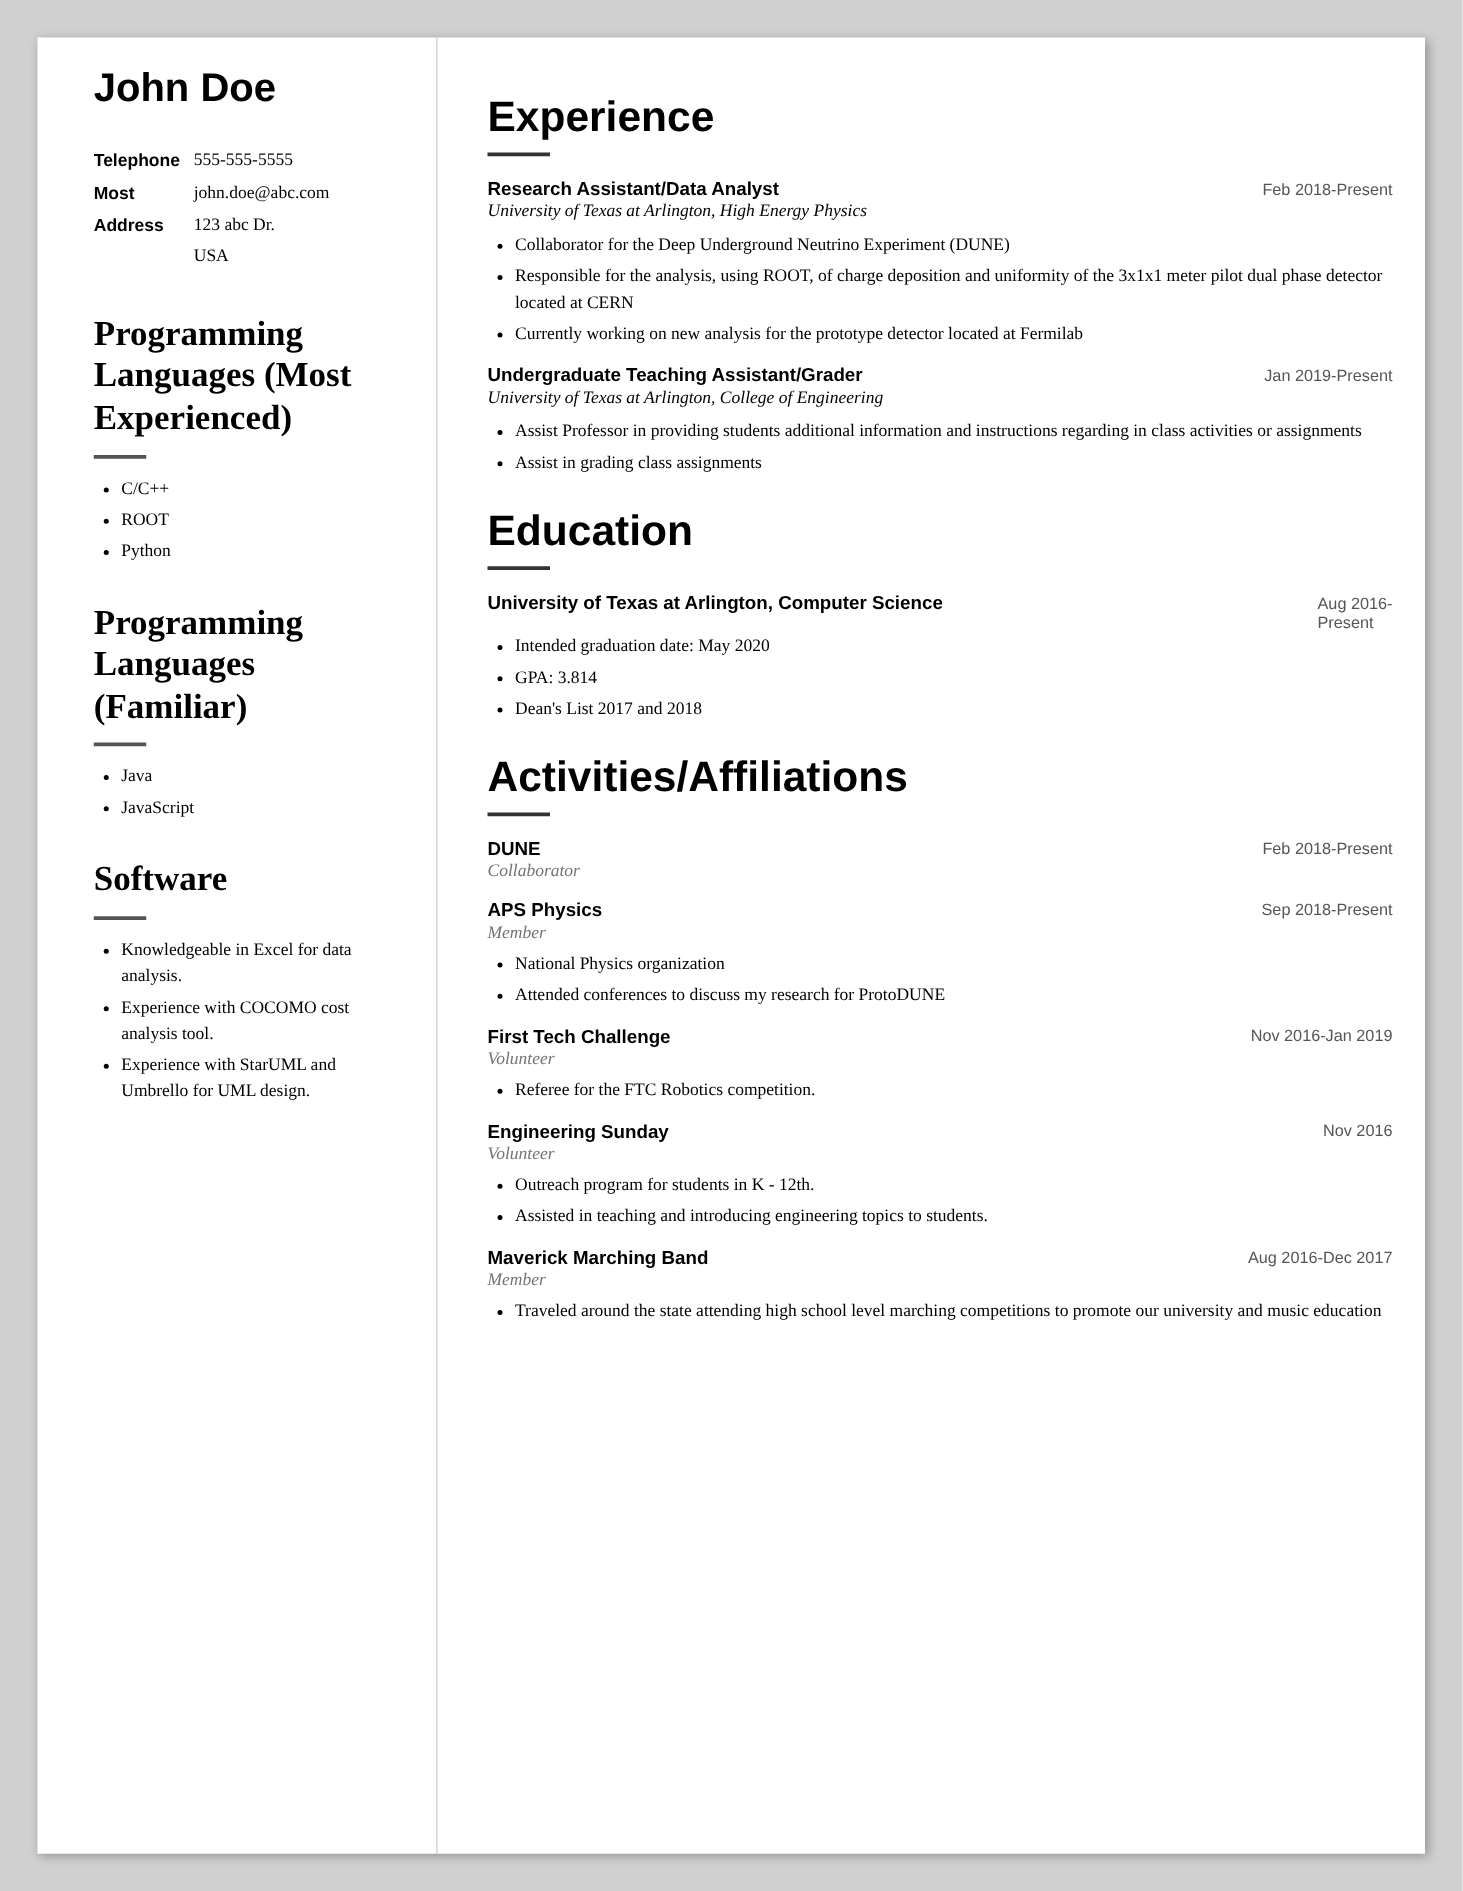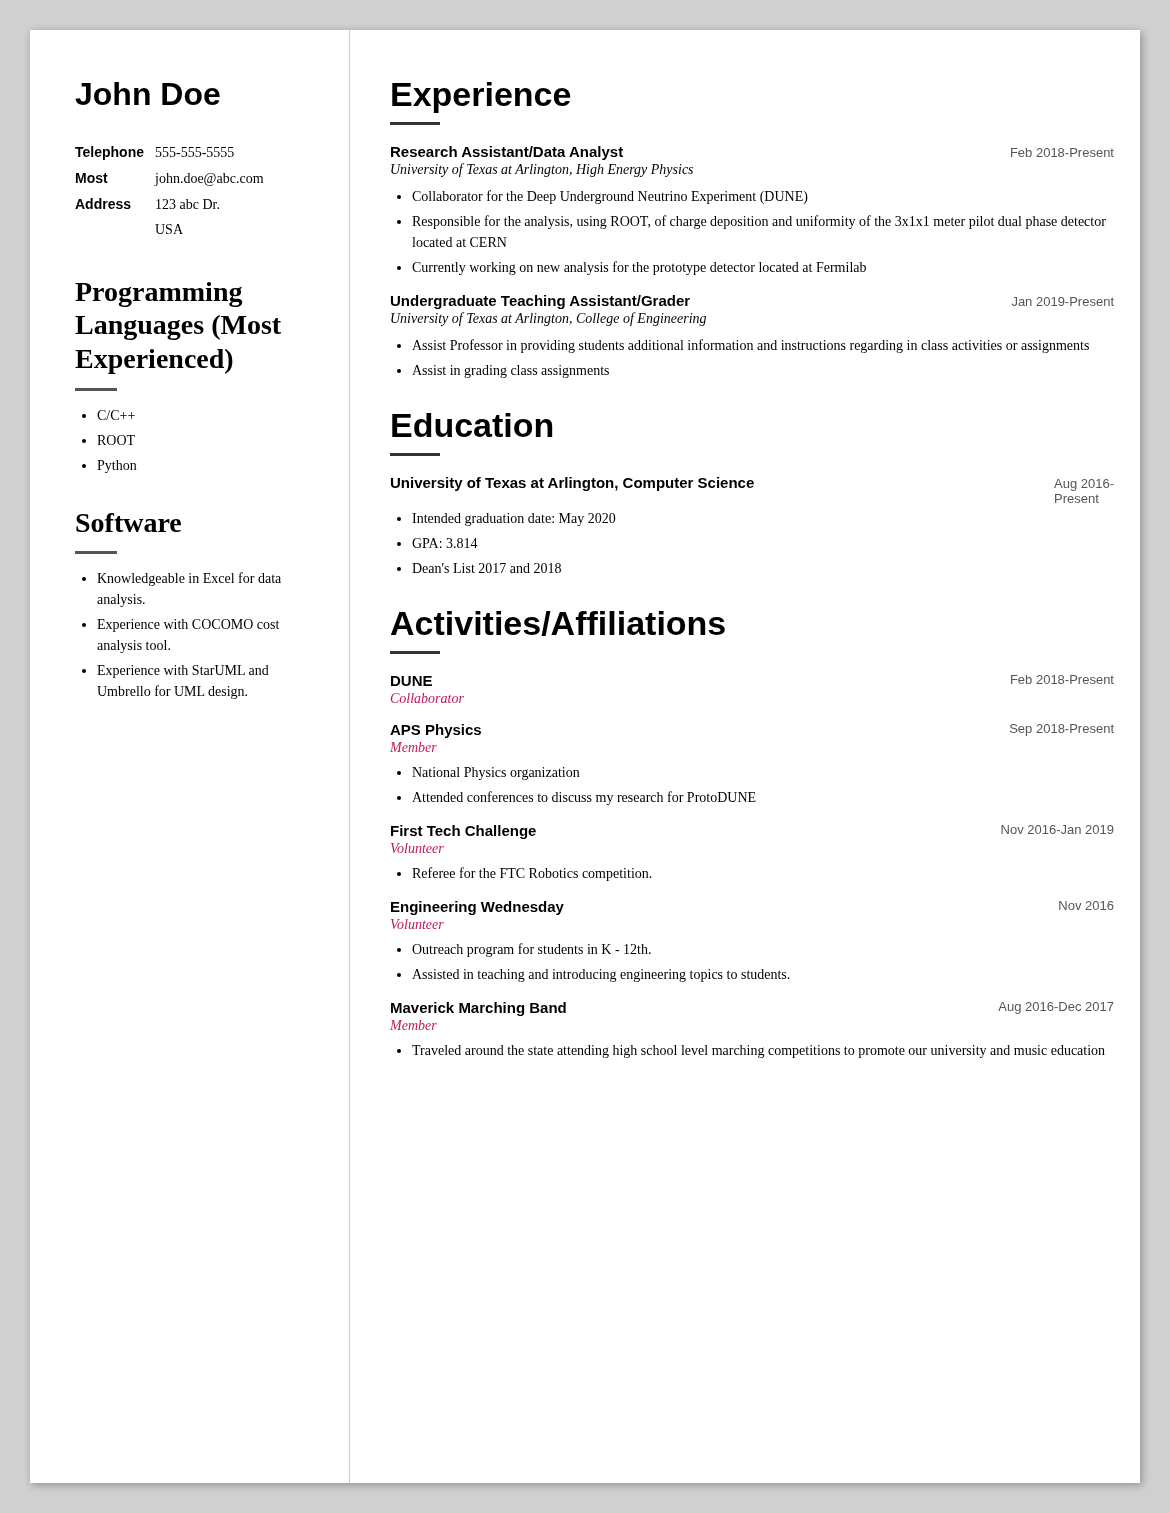--- a/index.html
+++ b/index.html
@@ -16,21 +16,21 @@
       width: 1110px;
       min-height: 1453px;
       display: flex;
       flex-direction: row;
       padding: 0;
       box-shadow: 2px 2px 8px rgba(0,0,0,0.3);
     }
     .left-col {
       width: 320px;
       min-width: 320px;
-      padding: 45px 30px 45px 45px;
+      padding: 21px 30px 45px 45px;
       border-right: 1.5px solid #cccccc;
     }
     .right-col {
       flex: 1;
       padding: 45px 26px 45px 40px;
     }
 
     
     .name {
       font-size: 32px;
@@ -155,21 +155,21 @@
     }
     .activity-date {
       font-size: 13px;
       color: #555;
       font-family: Arial, sans-serif;
     }
     .activity-role {
       font-size: 14px;
       font-style: italic;
       margin-bottom: 6px;
-      color: #be185d;
+      color: #737373;
     }
     .activity-bullets {
       list-style: disc;
       padding-left: 22px;
       margin-bottom: 12px;
     }
     .activity-bullets li {
       font-size: 14px;
       margin-bottom: 4px;
       line-height: 1.5;
@@ -208,20 +208,28 @@
     <div class="left-section">
       <div class="section-title-left">Programming Languages (Most Experienced)</div>
       <div class="section-divider"></div>
       <ul class="bullet-list">
         <li>C/C++</li>
         <li>ROOT</li>
         <li>Python</li>
       </ul>
     </div>
 
+    <div class="left-section">
+      <div class="section-title-left">Programming Languages (Familiar)</div>
+      <div class="section-divider"></div>
+      <ul class="bullet-list">
+        <li>Java</li>
+        <li>JavaScript</li>
+      </ul>
+    </div>
 
     <div class="left-section">
       <div class="section-title-left">Software</div>
       <div class="section-divider"></div>
       <ul class="bullet-list">
         <li>Knowledgeable in Excel for data analysis.</li>
         <li>Experience with COCOMO cost analysis tool.</li>
         <li>Experience with StarUML and Umbrello for UML design.</li>
       </ul>
     </div>
@@ -307,21 +315,21 @@
           <span class="activity-date">Nov 2016-Jan 2019</span>
         </div>
         <div class="activity-role">Volunteer</div>
         <ul class="activity-bullets">
           <li>Referee for the FTC Robotics competition.</li>
         </ul>
       </div>
 
       <div class="activity-item">
         <div class="activity-header">
-          <span class="activity-title">Engineering Wednesday</span>
+          <span class="activity-title">Engineering Sunday</span>
           <span class="activity-date">Nov 2016</span>
         </div>
         <div class="activity-role">Volunteer</div>
         <ul class="activity-bullets">
           <li>Outreach program for students in K - 12th.</li>
           <li>Assisted in teaching and introducing engineering topics to students.</li>
         </ul>
       </div>
 
       <div class="activity-item">

